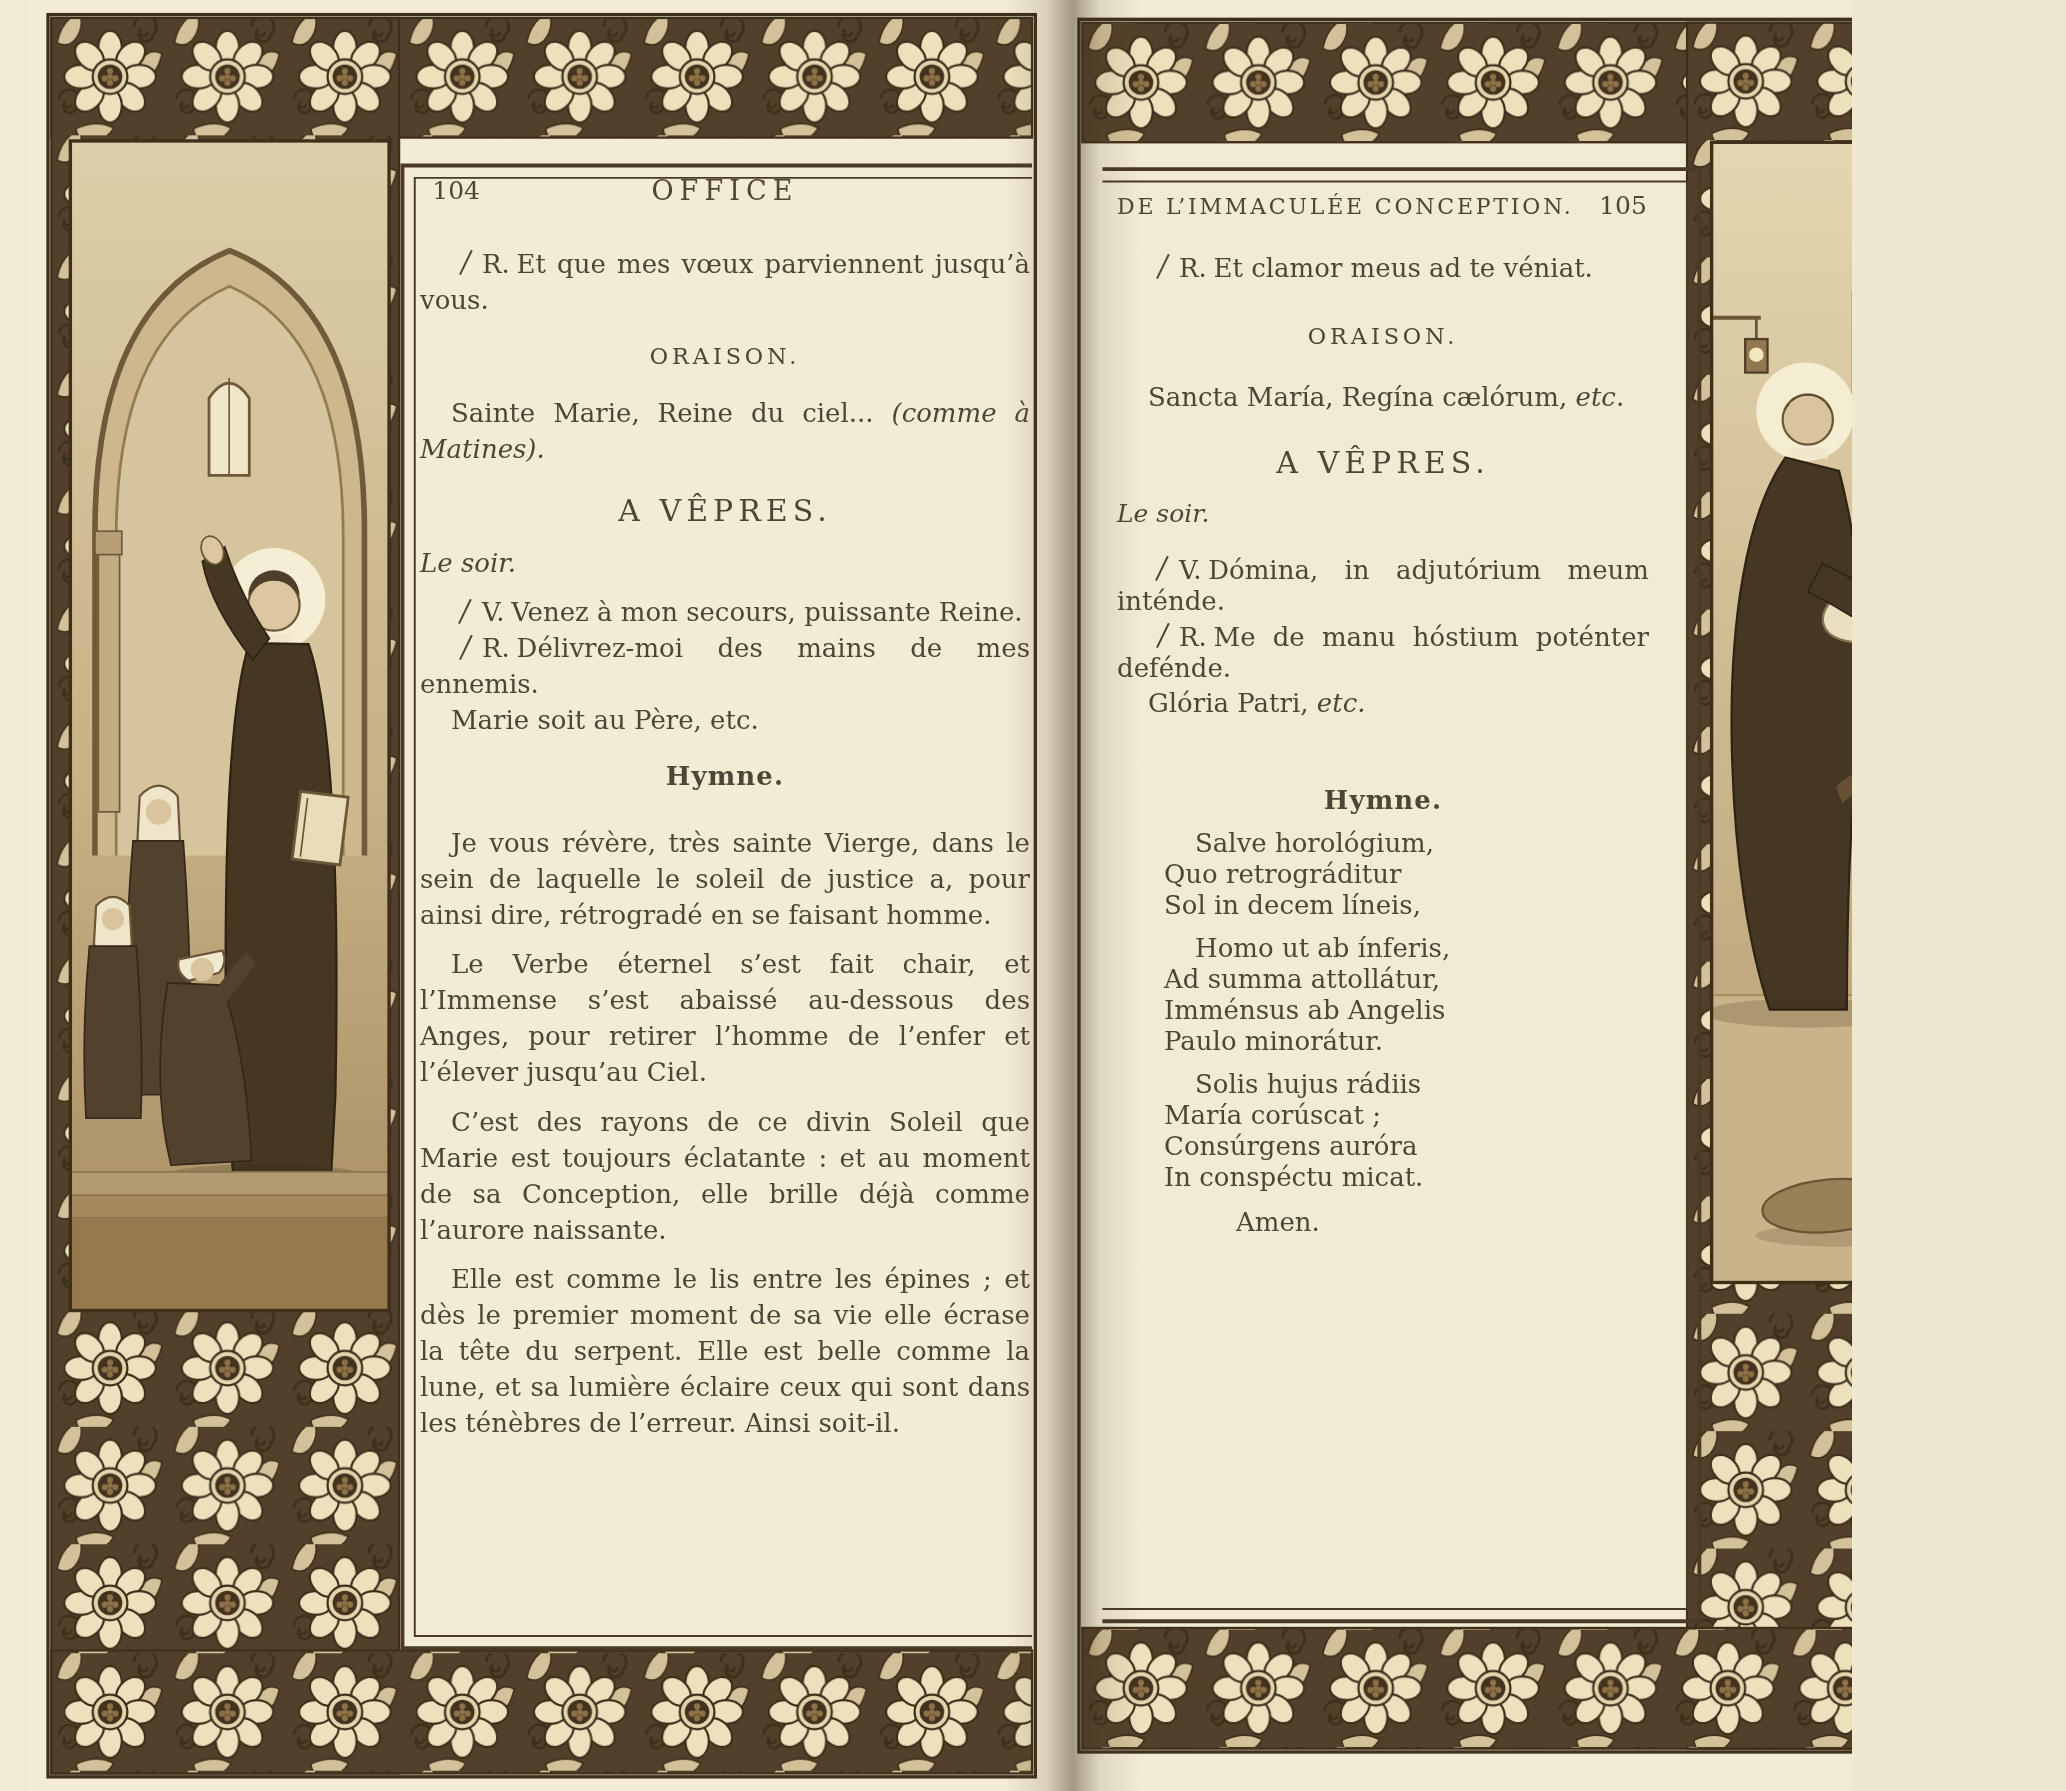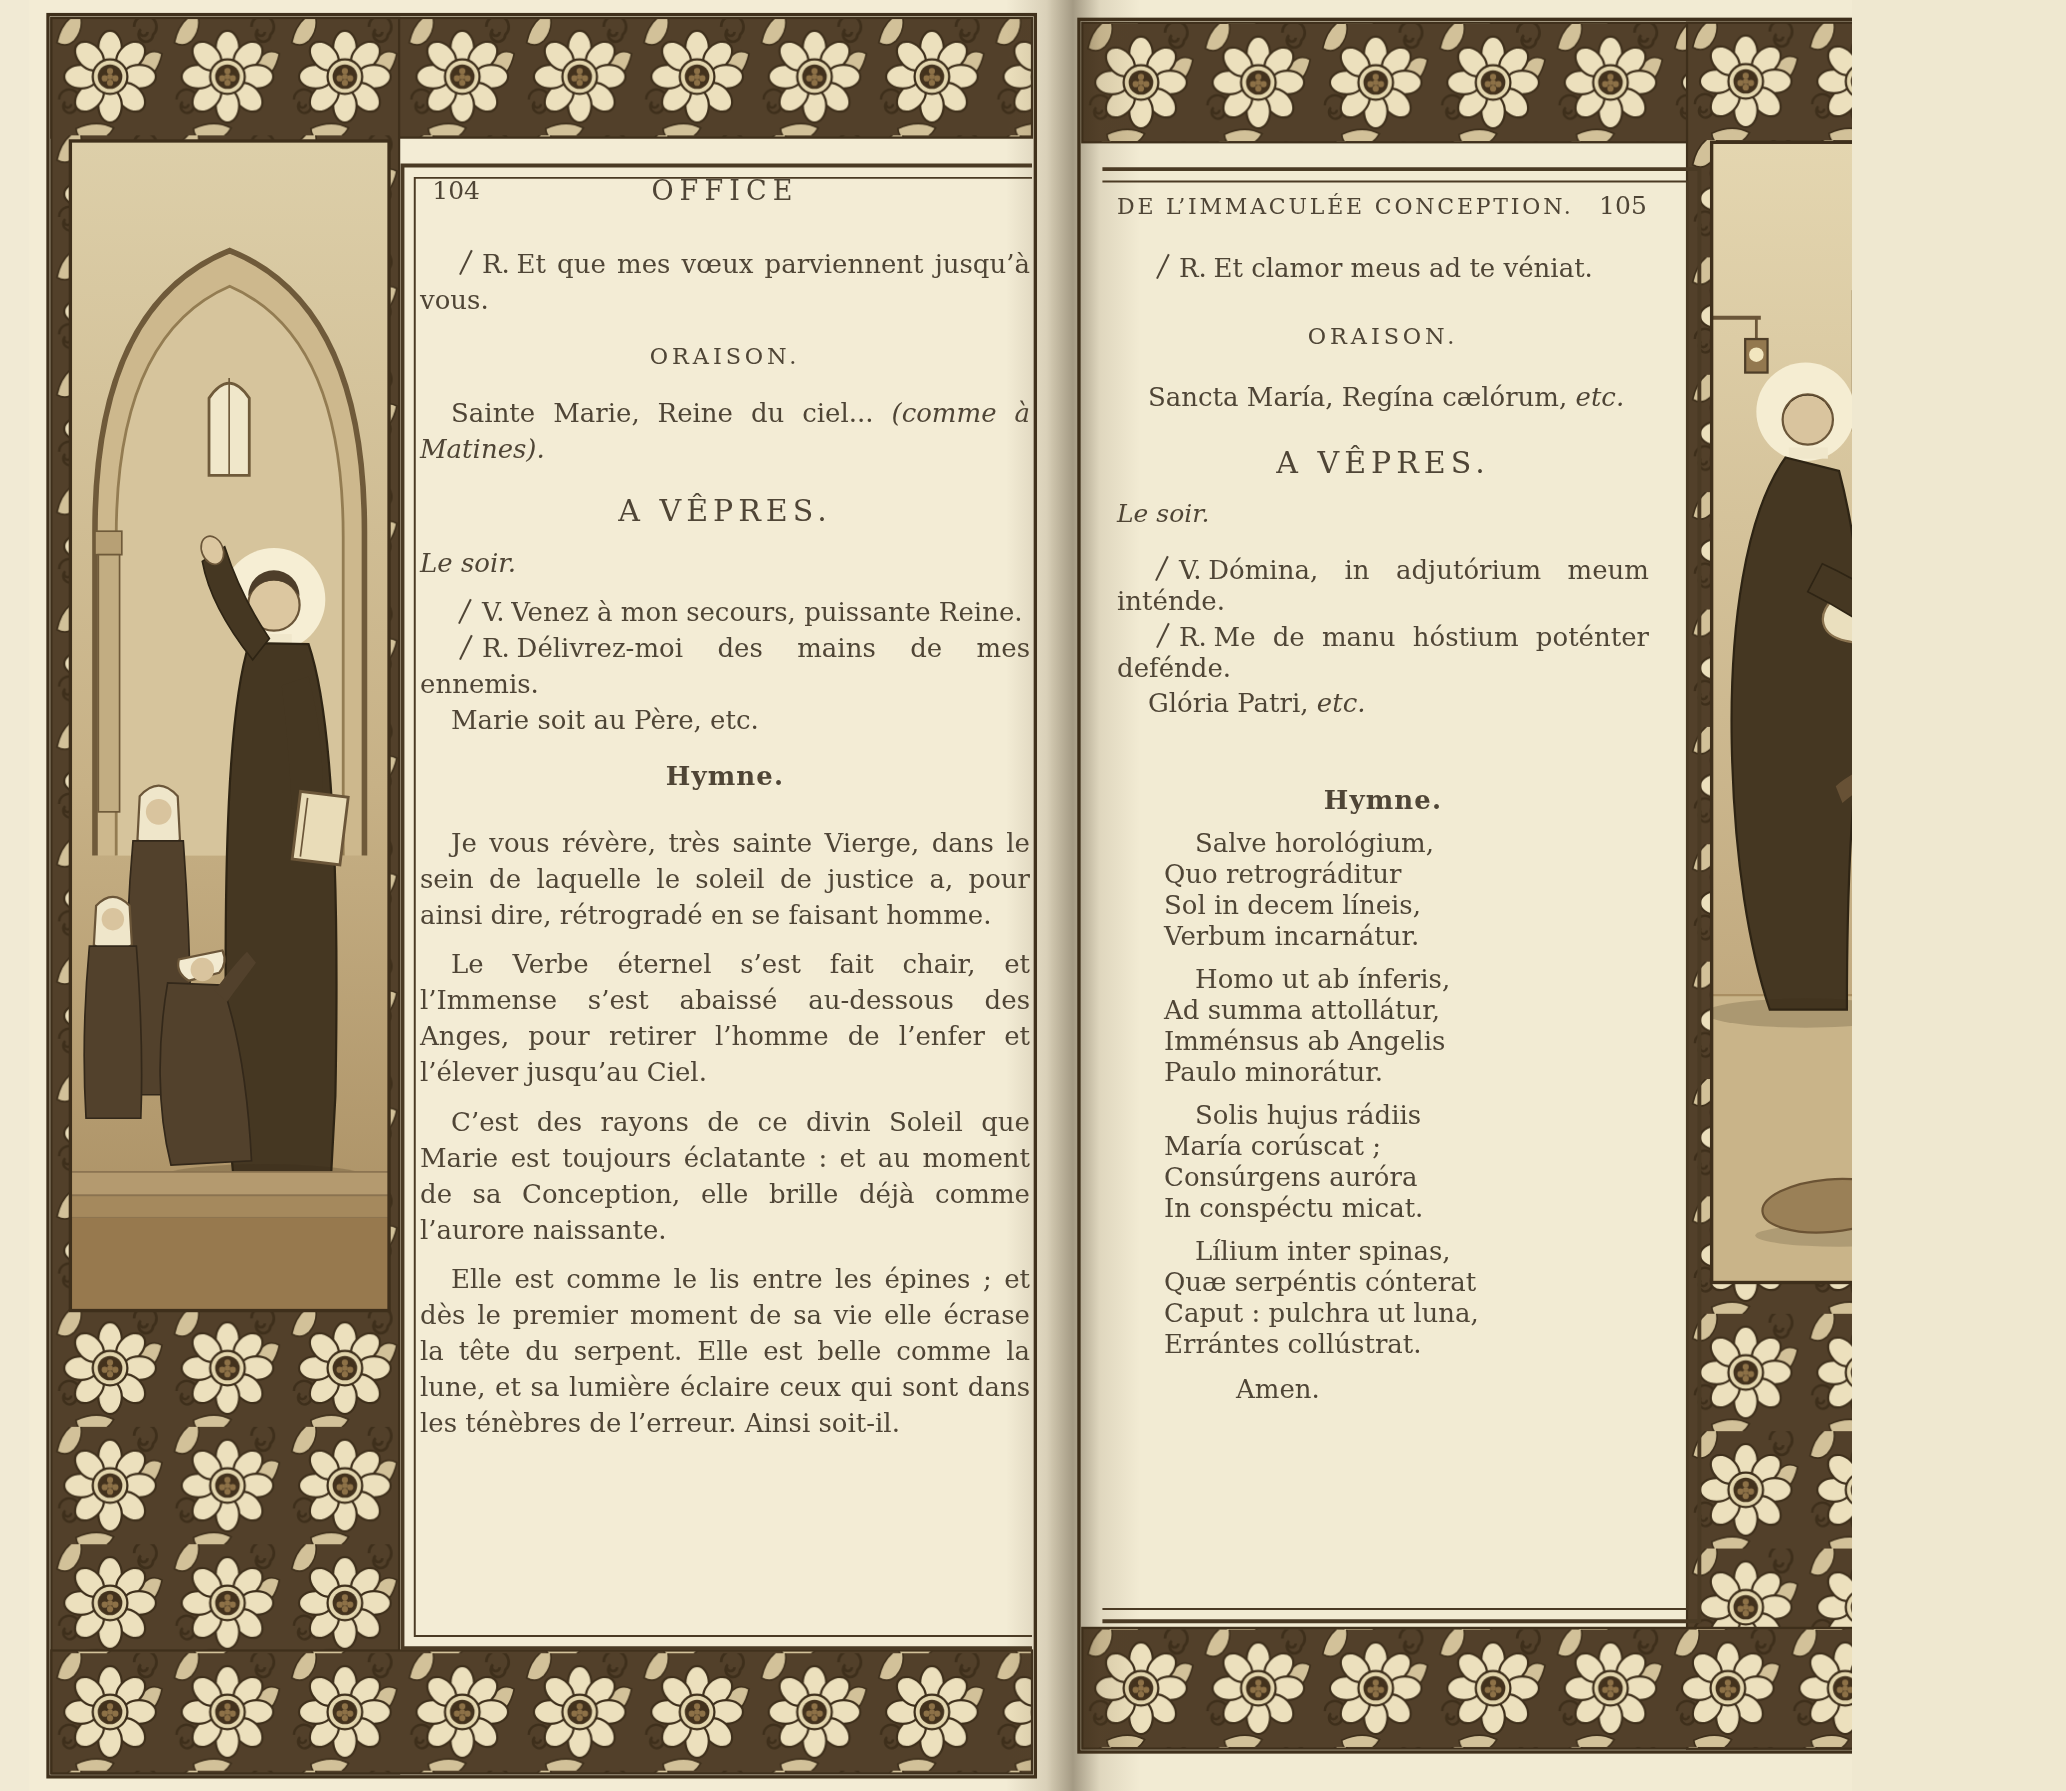--- a/index.html
+++ b/index.html
@@ -302,39 +302,32 @@
       <h2 class="vepres rp-vep">A VÊPRES.</h2>
       <p class="lesoir rp-soir">Le soir.</p>
       <p class="bp rp-vers"><span class="vmark">V.</span><span>Dómina, in adjutórium meum inténde.</span></p>
       <p class="bp rp-next"><span class="vmark">R.</span><span>Me de manu hóstium poténter defénde.</span></p>
       <p class="bp rp-next"><span>Glória Patri, </span><span class="it">etc.</span></p>
       <h3 class="hymne rp-hym">Hymne.</h3>
       <p class="verse">
         <span class="vl ind">Salve horológium,</span>
         <span class="vl">Quo retrográditur</span>
         <span class="vl">Sol in decem líneis,</span>
-        <span class="vl">Verbum incarnátur.</span>
       </p>
       <p class="verse">
         <span class="vl ind">Homo ut ab ínferis,</span>
         <span class="vl">Ad summa attollátur,</span>
         <span class="vl">Imménsus ab Angelis</span>
         <span class="vl">Paulo minorátur.</span>
       </p>
       <p class="verse">
         <span class="vl ind">Solis hujus rádiis</span>
         <span class="vl">María corúscat ;</span>
         <span class="vl">Consúrgens auróra</span>
         <span class="vl">In conspéctu micat.</span>
       </p>
-      <p class="verse">
-        <span class="vl ind">Lílium inter spinas,</span>
-        <span class="vl">Quæ serpéntis cónterat</span>
-        <span class="vl">Caput : pulchra ut luna,</span>
-        <span class="vl">Errántes collústrat.</span>
-      </p>
       <p class="amen">Amen.</p>
     </div>
   </div>
 
   <div class="gutter"></div>
 </div>
 
 
 </body></html>

